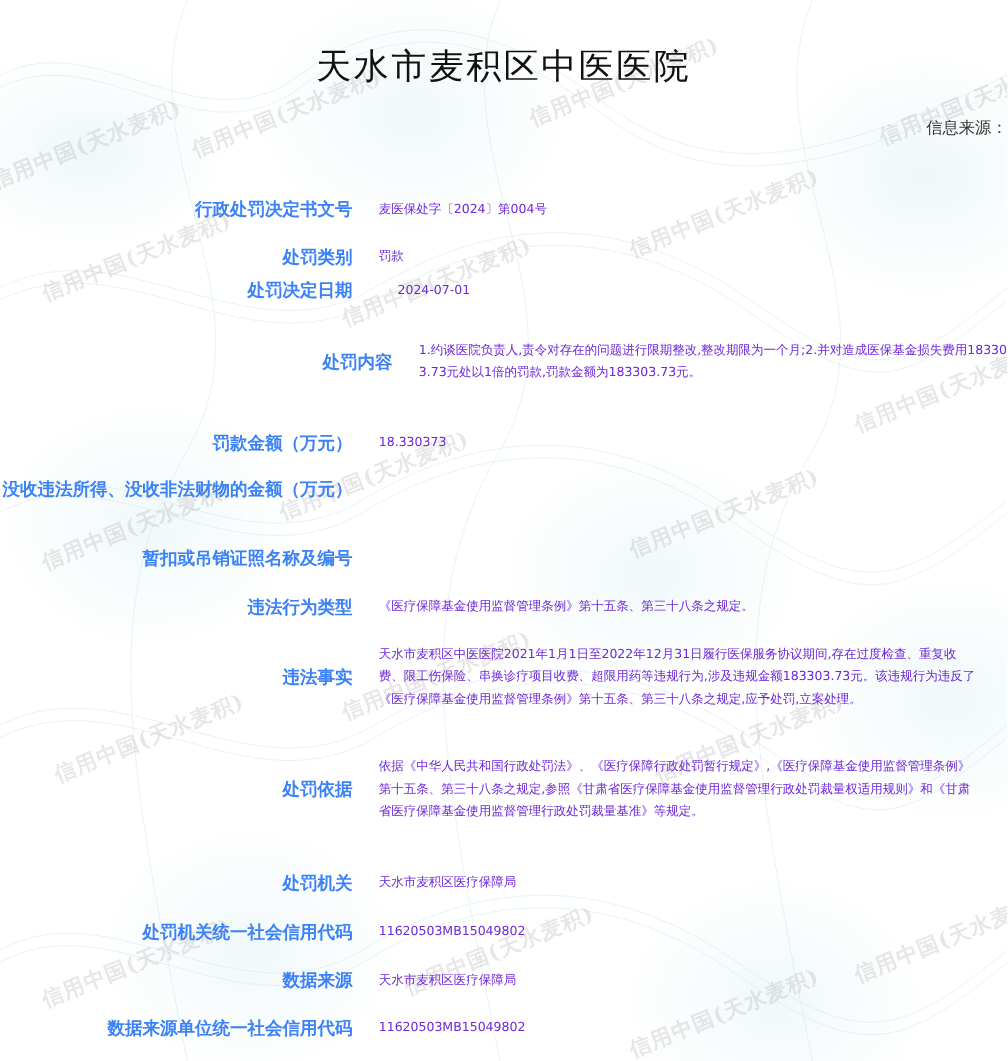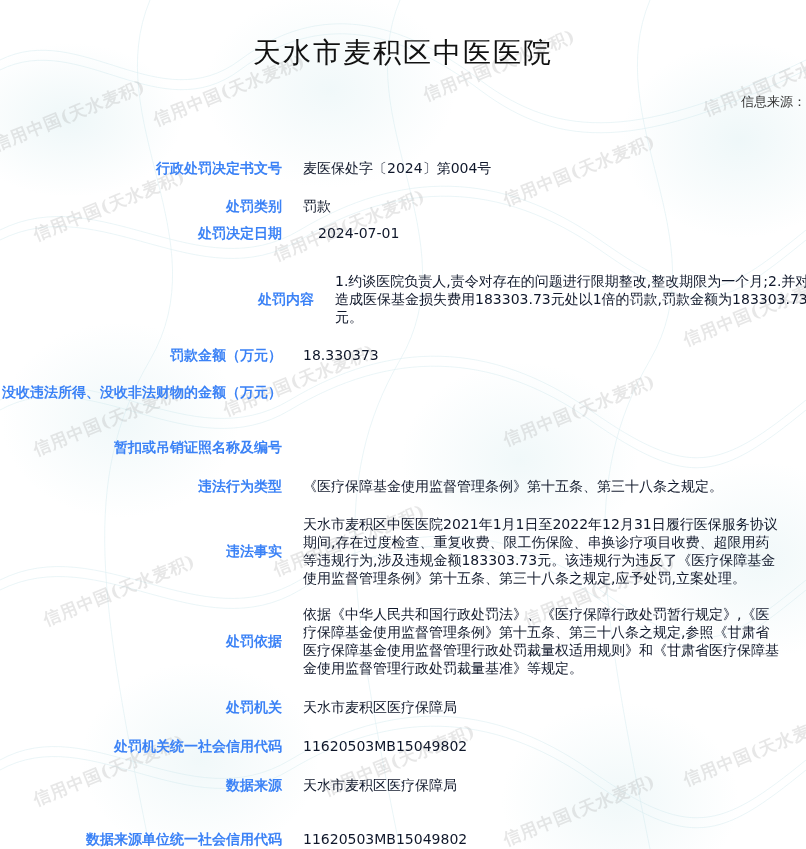--- a/index.html
+++ b/index.html
@@ -86,23 +86,23 @@
       font-family: "DejaVu Serif", "Liberation Serif", serif;
       font-weight: bold;
       font-size: 14px;
       color: #3b82f6;
       line-height: 18px;
       flex-shrink: 0;
     }
     .value {
       margin-left: 21px;
       width: 478px;
-      font-size: 14px;
+      font-size: 10px;
       line-height: 18px;
-      color: #0f172a;
+      color: #6d28d9;
       word-break: break-all;
     }
   </style>
 </head>
 <body>
 
 <div class="guilloche">
   <svg width="806" height="849" viewBox="0 0 806 849">
     <g fill="none" stroke="#cfe8ec" stroke-width="0.6" opacity="0.7">
       <path d="M0,60 C80,20 160,120 240,60 S400,20 480,80 S640,140 806,60"></path>
@@ -205,17 +205,17 @@
   <div class="row" style="top:737px;">
     <div class="label">处罚机关统一社会信用代码</div>
     <div class="value">11620503MB15049802</div>
   </div>
 
   <div class="row" style="top:776px;">
     <div class="label">数据来源</div>
     <div class="value">天水市麦积区医疗保障局</div>
   </div>
 
-  <div class="row" style="top:814px;margin-top:16px;">
+  <div class="row" style="top:814px;">
     <div class="label">数据来源单位统一社会信用代码</div>
     <div class="value">11620503MB15049802</div>
   </div>
 </div>
 
 </body></html>

